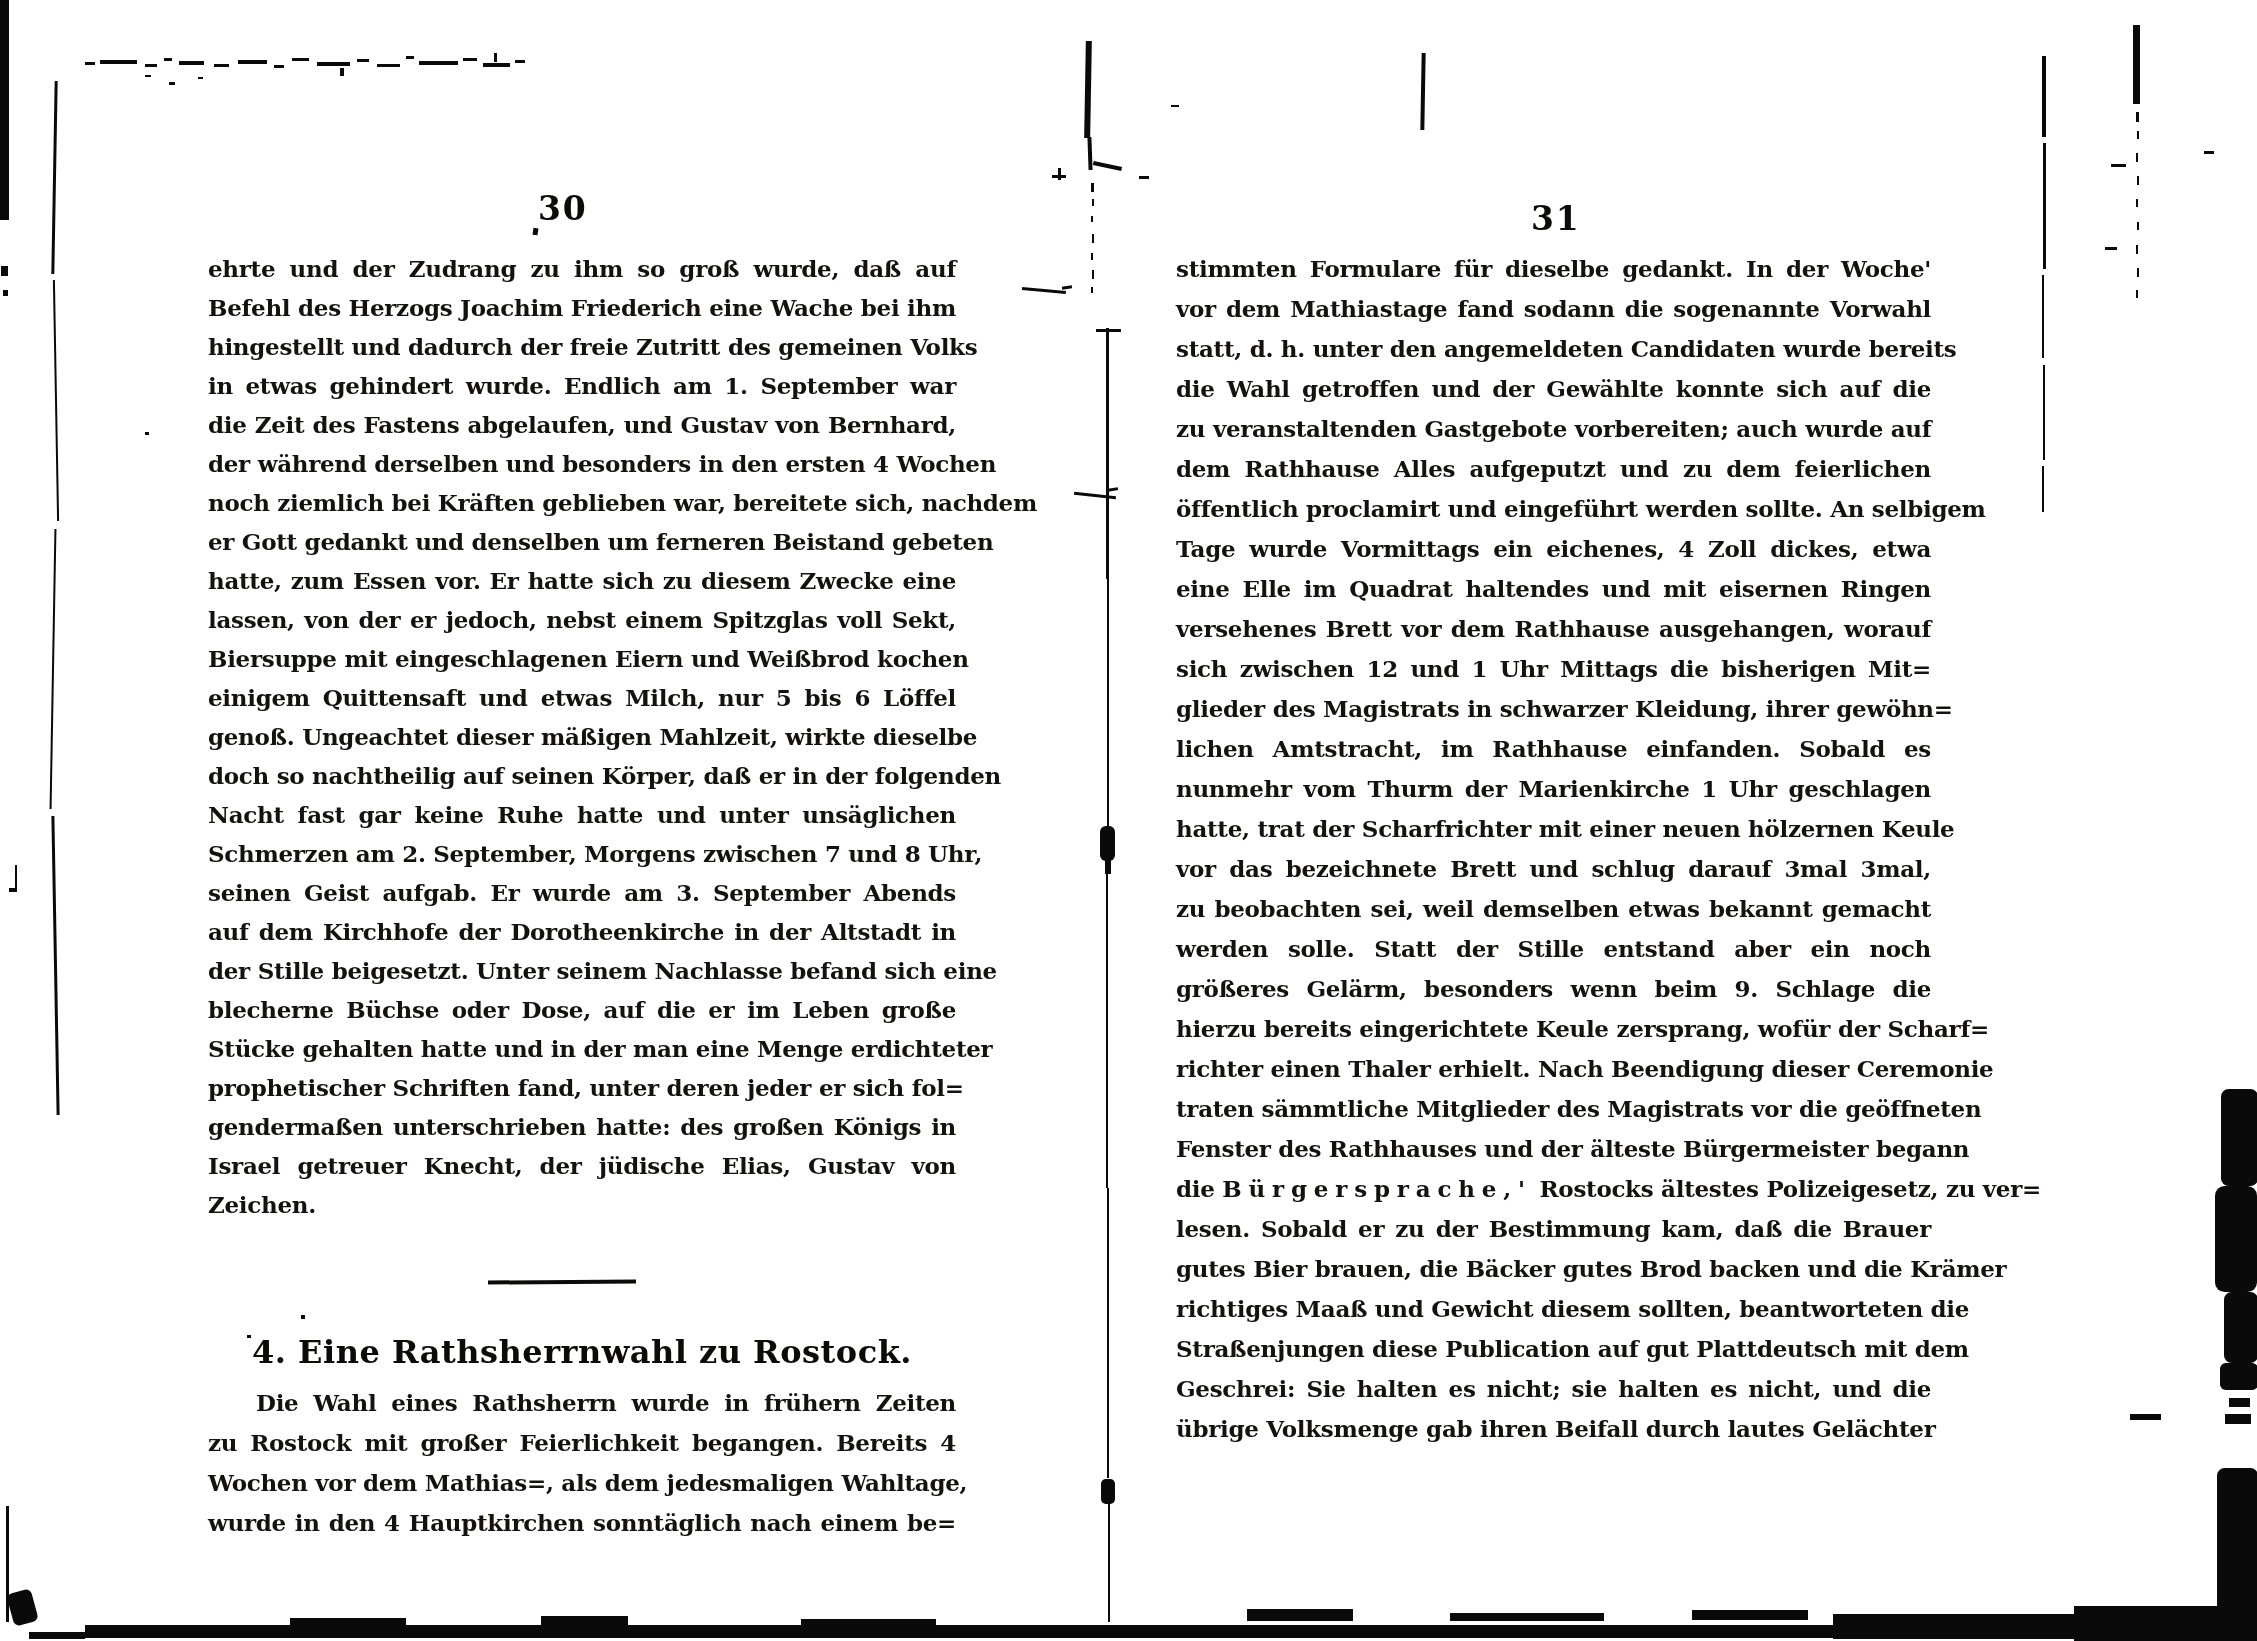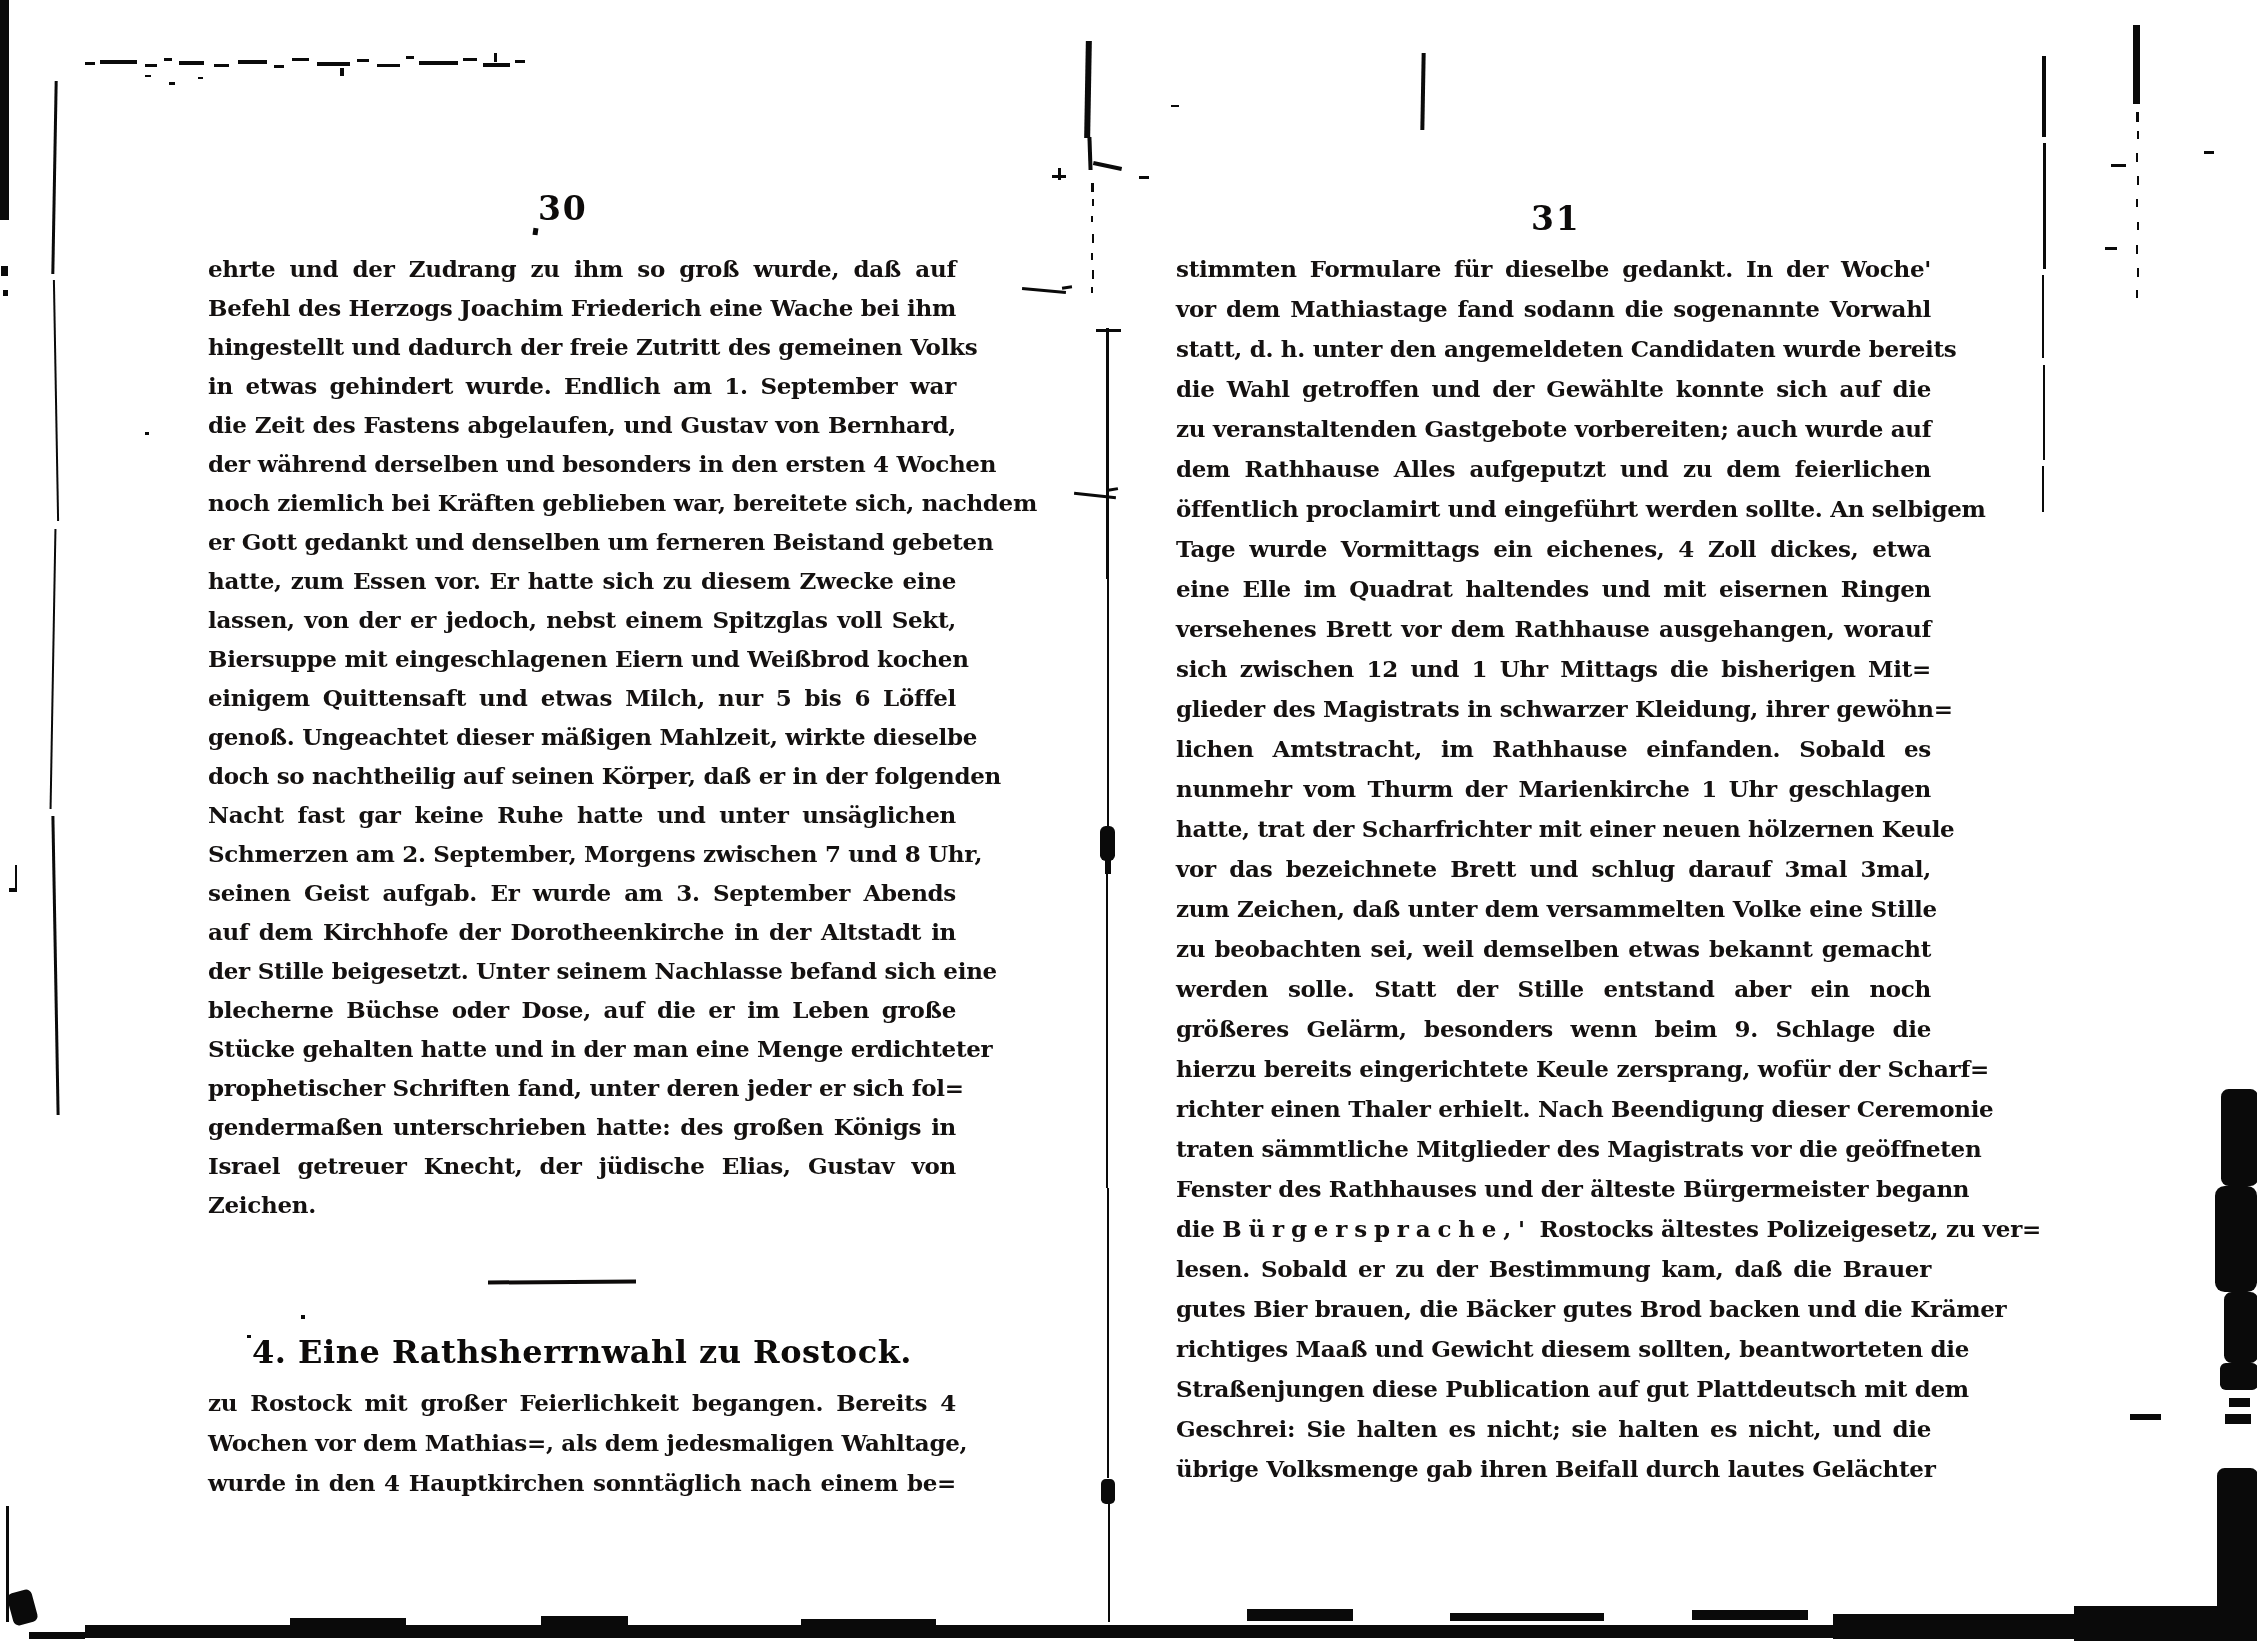--- a/index.html
+++ b/index.html
@@ -82,20 +82,21 @@
     <div class="line">gendermaßen unterschrieben hatte: des großen Königs in</div>
     <div class="line">Israel getreuer Knecht, der jüdische Elias, Gustav von</div>
     <div class="line para-end">Zeichen.</div>
   </div>
 
   <div id="divider-rule"></div>
 
   <div id="section-heading">4.  Eine Rathsherrnwahl zu Rostock.</div>
 
   <div id="left-col2" class="col">
+    <div class="line indent">Die Wahl eines Rathsherrn wurde in frühern Zeiten</div>
     <div class="line">zu Rostock mit großer Feierlichkeit begangen.  Bereits 4</div>
     <div class="line">Wochen vor dem Mathias=, als dem jedesmaligen Wahltage,</div>
     <div class="line">wurde in den 4 Hauptkirchen sonntäglich nach einem be=</div>
   </div>
 
   <div id="right-col" class="col">
     <div class="line">stimmten Formulare für dieselbe gedankt.  In der Woche'</div>
     <div class="line">vor dem Mathiastage fand sodann die sogenannte Vorwahl</div>
     <div class="line">statt, d. h. unter den angemeldeten Candidaten wurde bereits</div>
     <div class="line">die Wahl getroffen und der Gewählte konnte sich auf die</div>
@@ -104,21 +105,20 @@
     <div class="line">öffentlich proclamirt und eingeführt werden sollte.  An selbigem</div>
     <div class="line">Tage wurde Vormittags ein eichenes, 4 Zoll dickes, etwa</div>
     <div class="line">eine Elle im Quadrat haltendes und mit eisernen Ringen</div>
     <div class="line">versehenes Brett vor dem Rathhause ausgehangen, worauf</div>
     <div class="line">sich zwischen 12 und 1 Uhr Mittags die bisherigen Mit=</div>
     <div class="line">glieder des Magistrats in schwarzer Kleidung, ihrer gewöhn=</div>
     <div class="line">lichen Amtstracht, im Rathhause einfanden.  Sobald es</div>
     <div class="line">nunmehr vom Thurm der Marienkirche 1 Uhr geschlagen</div>
     <div class="line">hatte, trat der Scharfrichter mit einer neuen hölzernen Keule</div>
     <div class="line">vor das bezeichnete Brett und schlug darauf 3mal 3mal,</div>
-    <div class="line">zum Zeichen, daß unter dem versammelten Volke eine Stille</div>
     <div class="line">zu beobachten sei, weil demselben etwas bekannt gemacht</div>
     <div class="line">werden solle.  Statt der Stille entstand aber ein noch</div>
     <div class="line">größeres Gelärm, besonders wenn beim 9. Schlage die</div>
     <div class="line">hierzu bereits eingerichtete Keule zersprang, wofür der Scharf=</div>
     <div class="line">richter einen Thaler erhielt.  Nach Beendigung dieser Ceremonie</div>
     <div class="line">traten sämmtliche Mitglieder des Magistrats vor die geöffneten</div>
     <div class="line">Fenster des Rathhauses und der älteste Bürgermeister begann</div>
     <div class="line">
       <span>die </span><span class="sperr">Bürgersprache,'</span><span> Rostocks ältestes Polizeigesetz, zu ver=</span>
     </div>

